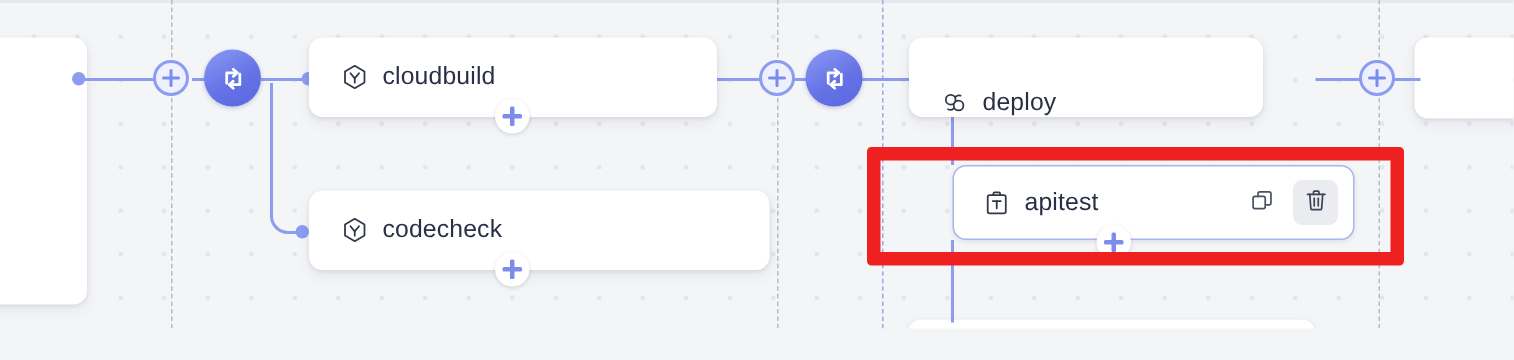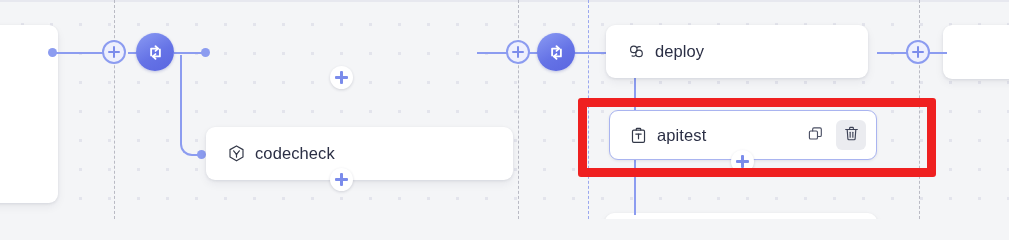--- a/index.html
+++ b/index.html
@@ -127,20 +127,21 @@
     background: #ffffff;
     border-radius: 9px;
     box-shadow: 0 1px 3px rgba(30,35,70,0.10), 0 4px 10px rgba(30,35,70,0.06);
     display: flex;
     align-items: center;
     box-sizing: border-box;
   }
   .node-card.selected {
     border: 1.5px solid #a9b4f0;
     box-shadow: 0 1px 3px rgba(30,35,70,0.09);
+    margin-left: 26px;
   }
   .node-inner {
     display: flex;
     align-items: center;
     width: 100%;
     padding: 0 14px 0 20px;
     box-sizing: border-box;
   }
   .node-icon {
     flex: 0 0 auto;
@@ -285,20 +286,32 @@
     <span>
       <svg width="21" height="21" viewBox="0 0 24 24" fill="none" stroke="#ffffff" stroke-width="2.1" stroke-linecap="round" stroke-linejoin="round">
         <path d="M17 8.5 V16.5 H9"></path>
         <path d="M12 19.2 L9 16.5 L12 13.8"></path>
         <path d="M7 15.5 V7.5 H15"></path>
         <path d="M12 4.8 L15 7.5 L12 10.2"></path>
       </svg>
     </span>
   </div>
 
+  <div class="node-card" style="left:206px; top:25px; width:272px; height:53px;">
+    <div class="node-inner">
+      <span class="node-icon">
+        <svg width="19" height="19" viewBox="0 0 24 24" fill="none" stroke="#333848" stroke-width="1.5" stroke-linecap="round" stroke-linejoin="round">
+          <path d="M12 2.4 L20.2 7.1 V16.4 L12 21.2 L3.8 16.4 V7.1 Z"></path>
+          <path d="M8.4 8.6 L12 13 L15.6 8.6"></path>
+          <path d="M12 13 V16.6"></path>
+        </svg>
+      </span>
+      <span class="node-label">cloudbuild</span>
+    </div>
+  </div>
   <div class="plus-below" style="left:330px; top:66px;">
     <span class="bar-h"></span>
     <span class="bar-v"></span>
   </div>
 
   <div class="node-card" style="left:206px; top:127px; width:307px; height:53px;">
     <div class="node-inner">
       <span class="node-icon">
         <svg width="19" height="19" viewBox="0 0 24 24" fill="none" stroke="#333848" stroke-width="1.5" stroke-linecap="round" stroke-linejoin="round">
           <path d="M12 2.4 L20.2 7.1 V16.4 L12 21.2 L3.8 16.4 V7.1 Z"></path>
@@ -307,21 +320,21 @@
         </svg>
       </span>
       <span class="node-label">codecheck</span>
     </div>
   </div>
   <div class="plus-below" style="left:330px; top:168px;">
     <span class="bar-h"></span>
     <span class="bar-v"></span>
   </div>
 
-  <div class="node-card" style="left:606px; top:25px; width:262px; height:53px;">
+  <div class="node-card" style="left:606px; top:25px; width:236px; height:53px;align-items:flex-end;">
     <div class="node-inner">
       <span class="node-icon">
         <svg width="19" height="19" viewBox="0 0 24 24" fill="none" stroke="#333848" stroke-width="1.5" stroke-linecap="round" stroke-linejoin="round">
           <circle cx="8.6" cy="9.4" r="4.1"></circle>
           <circle cx="15.2" cy="14.4" r="4.1"></circle>
           <path d="M12.6 7.0 a4.1 4.1 0 0 1 4.3 -1.0"></path>
           <path d="M11.0 16.9 a4.1 4.1 0 0 1 -4.6 0.6"></path>
         </svg>
       </span>
       <span class="node-label">deploy</span>

